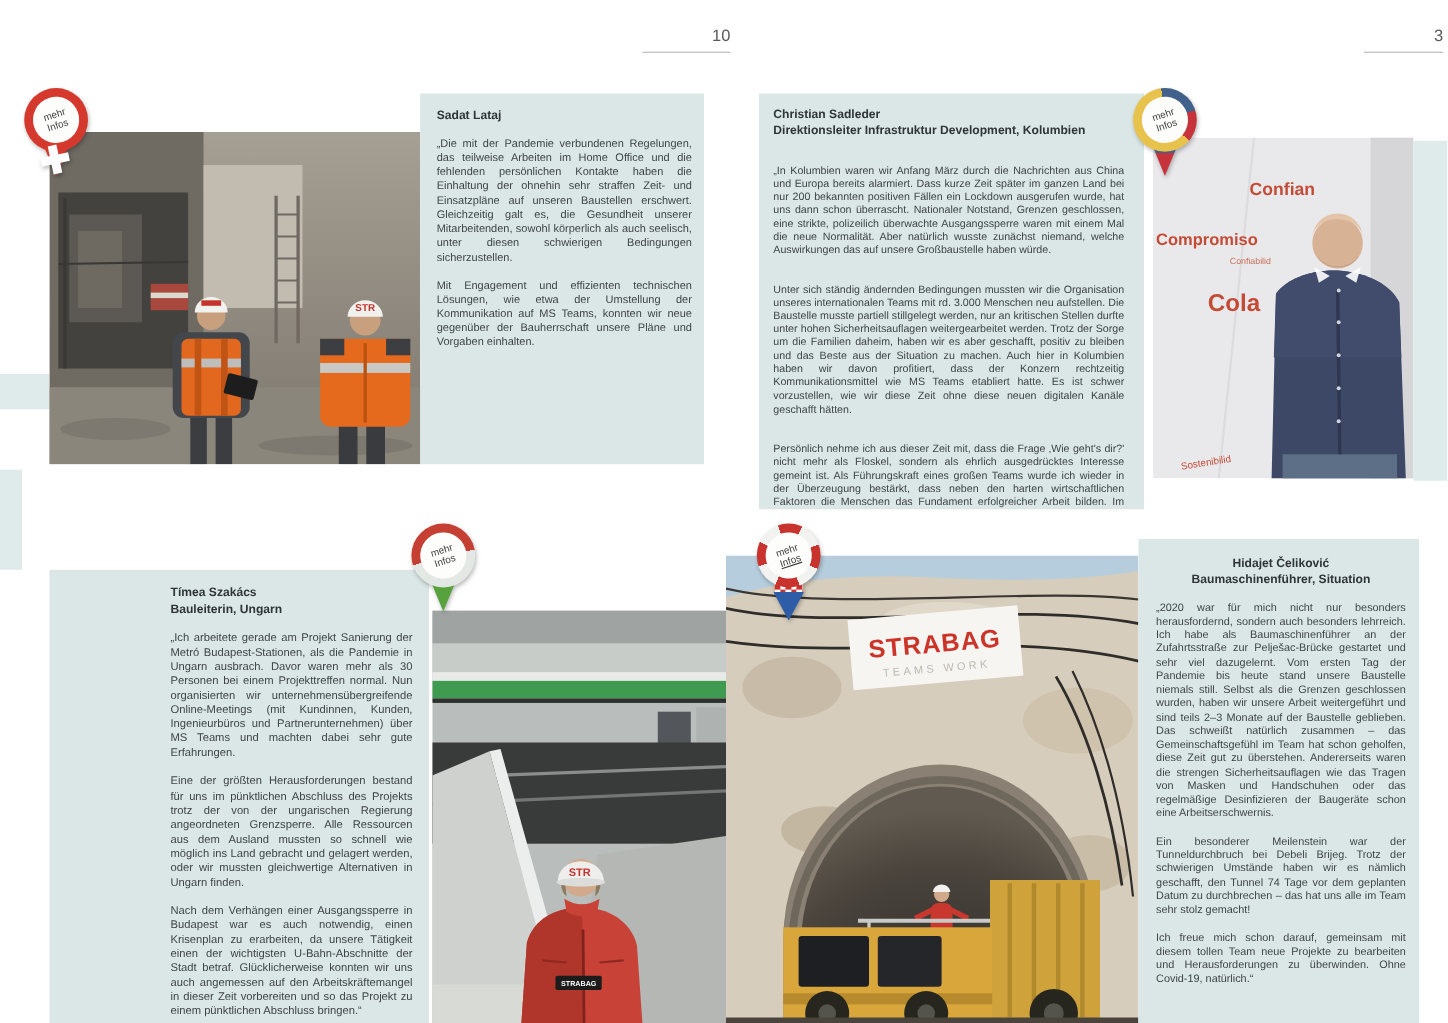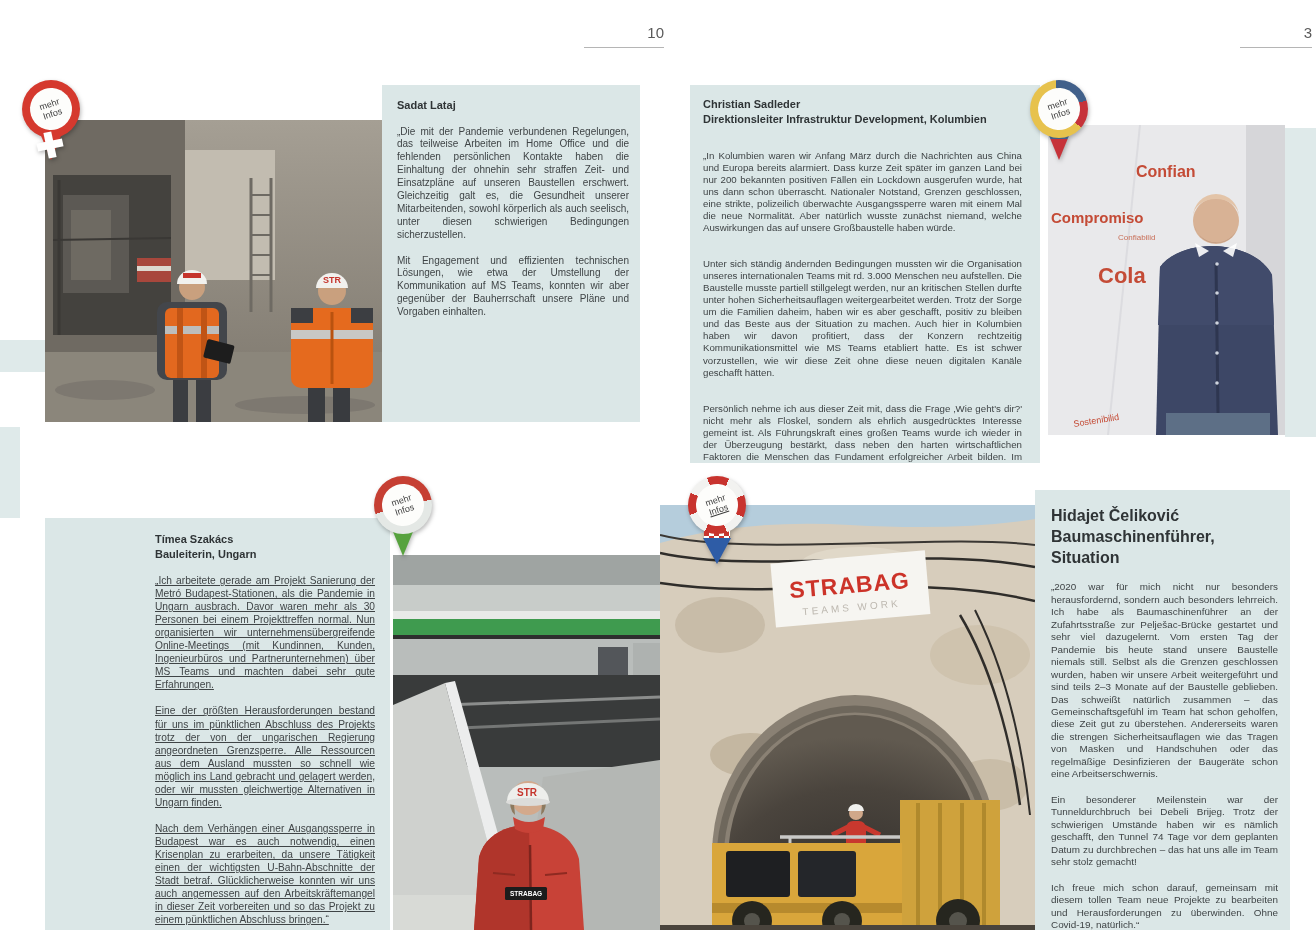--- a/index.html
+++ b/index.html
@@ -20,23 +20,23 @@
 
   
   .panel{position:absolute;background:#dbe7e7;overflow:hidden;box-sizing:border-box;}
   .panel h3{margin:0 0 13px 0;font-weight:bold;color:#2f3436;line-height:1.32;}
   .panel p{margin:0 0 13px 0;text-align:justify;color:#3f4446;}
   .pn1{left:382px;top:85px;width:258px;height:337px;padding:13px 11px 10px 15px;}
   .pn1 h3{font-size:11px;}  .pn1 p{font-size:10px;line-height:1.29;}
   .pn2{left:690px;top:85px;width:350px;height:378px;padding:12px 18px 22px 13px;}
   .pn2 h3{font-size:11px;}  .pn2 p{font-size:9.7px;line-height:1.24;margin-top:24px;}
   .pn3{left:45px;top:518px;width:345px;height:412px;padding:14px 15px 28px 110px;}
-  .pn3 h3{font-size:11px;}  .pn3 p{font-size:10.2px;line-height:1.28;text-decoration:underline;}
+  .pn3 h3{font-size:11px;}  .pn3 p{font-size:10.2px;line-height:1.28;}
   .pn4{left:1035px;top:490px;width:255px;height:440px;padding:15px 12px 10px 16px;}
-  .pn4 h3{font-size:16px;}  .pn4 p{font-size:9.9px;line-height:1.26;}
+  .pn4 h3{font-size:11px;text-align:center;}  .pn4 p{font-size:9.9px;line-height:1.26;}
 
   
   .photo{position:absolute;display:block;}
   .ph1{left:45px;top:120px;}
   .ph2{left:1048px;top:125px;}
   .ph3{left:393px;top:555px;}
   .ph4{left:660px;top:505px;}
   svg text{font-family:"Liberation Sans","DejaVu Sans",sans-serif;}
 
   
@@ -81,21 +81,21 @@
 
   <div class="strip strip-a"></div>
   <div class="strip strip-b"></div>
   <div class="strip strip-c"></div>
 
   <div class="panel pn1">
     <h3>
       <span>Sadat Lataj</span><br>
     </h3>
     <p>„Die mit der Pandemie verbundenen Regelungen, das teilweise Arbeiten im Home Office und die fehlenden persönlichen Kontakte haben die Einhaltung der ohnehin sehr straffen Zeit- und Einsatzpläne auf unseren Baustellen erschwert. Gleichzeitig galt es, die Gesundheit unserer Mitarbeitenden, sowohl körperlich als auch seelisch, unter diesen schwierigen Bedingungen sicherzustellen.</p>
-    <p>Mit Engagement und effizienten technischen Lösungen, wie etwa der Umstellung der Kommunikation auf MS Teams, konnten wir aber gegenüber der Bauherrschaft unsere Pläne und Vorgaben einhalten.</p>
+    <p>Mit Engagement und effizienten technischen Lösungen, wie etwa der Umstellung der Kommunikation auf MS Teams, konnten wir neue gegenüber der Bauherrschaft unsere Pläne und Vorgaben einhalten.</p>
   </div>
 
   <svg class="photo ph1" width="337" height="302" viewBox="0 0 337 302">
     <defs>
       <linearGradient id="g1" x1="0" y1="0" x2="0" y2="1">
         <stop offset="0" stop-color="#a59f94"></stop>
           <stop offset="1" stop-color="#7c766c"></stop>
       </linearGradient>
     </defs>
     <rect width="337" height="302" fill="url(#g1)"></rect>

